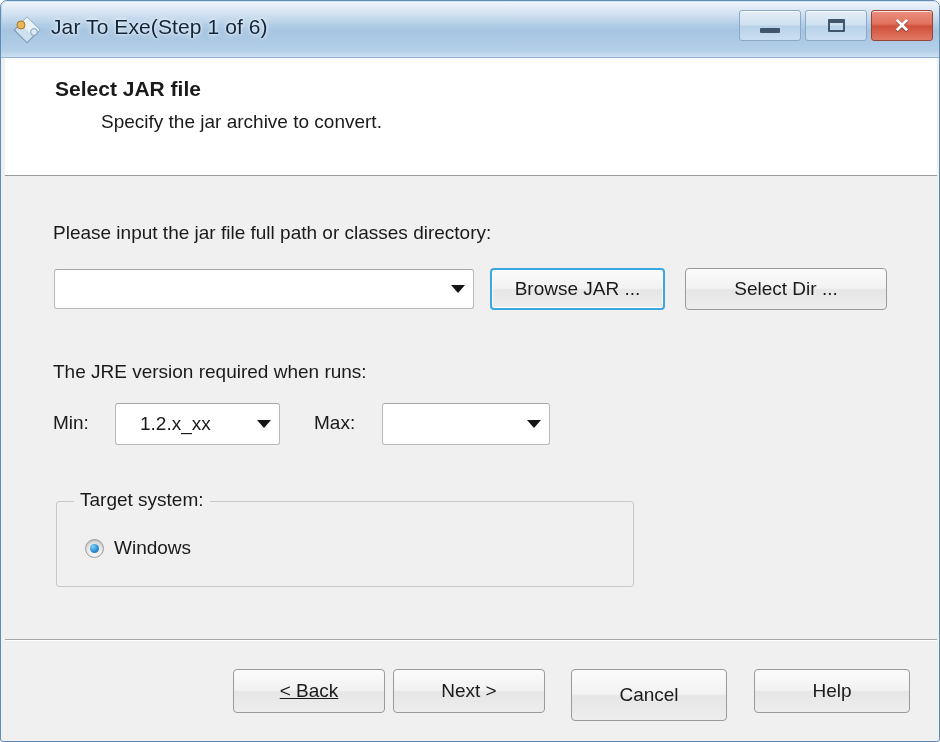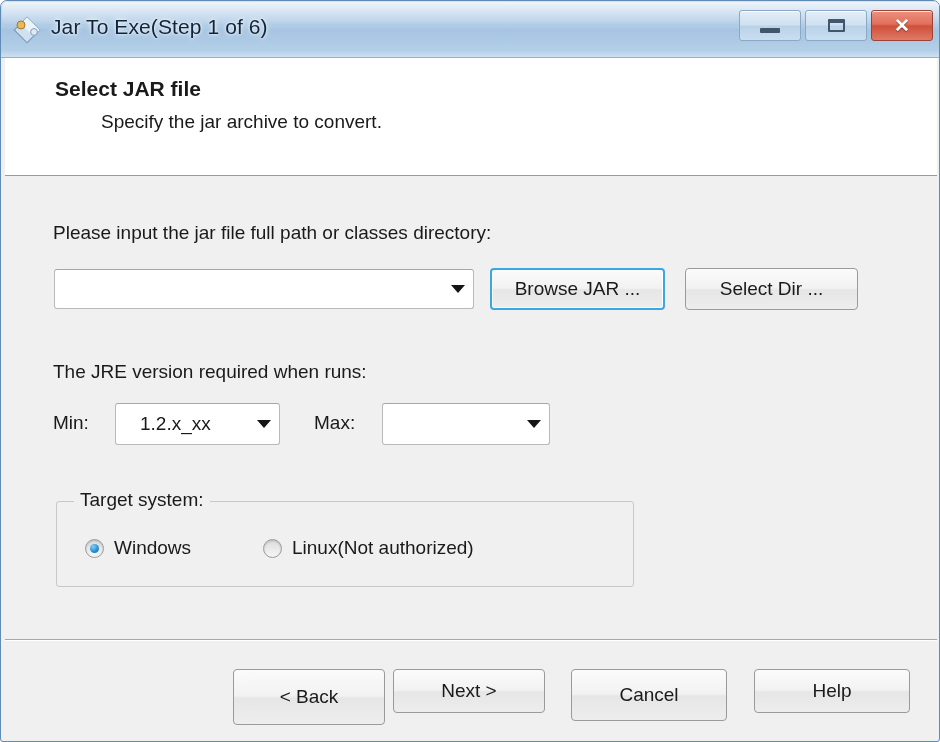--- a/index.html
+++ b/index.html
@@ -353,21 +353,21 @@
 
   <div class="combo" style="left:53px; top:268px; width:420px; height:40px;">
     <div class="combo-value" title=""></div>
     <div class="combo-arrow">
       <span class="arrow-dn"></span>
     </div>
   </div>
 
   <div class="btn focused" style="left:489px; top:267px; width:175px; height:42px;">Browse JAR ...</div>
 
-  <div class="btn" style="left:684px; top:267px; width:173px; height:42px;">Select Dir ...</div>
+  <div class="btn" style="left:684px; top:267px; width:202px; height:42px;">Select Dir ...</div>
 
   <div class="label" style="left:52px; top:360px;">The JRE version required when runs:</div>
 
   <div class="label" style="left:52px; top:411px;">Min:</div>
 
   <div class="combo" style="left:114px; top:402px; width:165px; height:42px;">
     <div class="combo-value">1.2.x_xx</div>
     <div class="combo-arrow">
       <span class="arrow-dn"></span>
     </div>
@@ -383,28 +383,24 @@
   </div>
 
   <div class="groupbox" style="left:55px; top:500px; width:578px; height:86px;">
     <div class="group-title">Target system:</div>
 
     <div class="radio-row" style="left:28px; top:35px;">
       <span class="radio checked"></span>
       <span class="radio-label">Windows</span>
     </div>
 
-    <div class="radio-row" style="left:206px; top:35px;">
-      <span class="radio"></span>
-      <span class="radio-label">Linux(Not authorized)</span>
-    </div>
   </div>
 
   <div class="sep" style="top:638px;"></div>
   <div class="footer"></div>
 
-  <div class="btn" style="left:232px; top:668px; width:152px; height:56px;">&lt; Back</div>
+  <div class="btn" style="left:232px; top:668px; width:152px; height:44px;text-decoration:underline;">&lt; Back</div>
   <div class="btn" style="left:392px; top:668px; width:152px; height:44px;">Next &gt;</div>
   <div class="btn" style="left:570px; top:668px; width:156px; height:52px;">Cancel</div>
   <div class="btn" style="left:753px; top:668px; width:156px; height:44px;">Help</div>
 
   <div class="frame-inner"></div>
 </div>
 
 </body></html>

